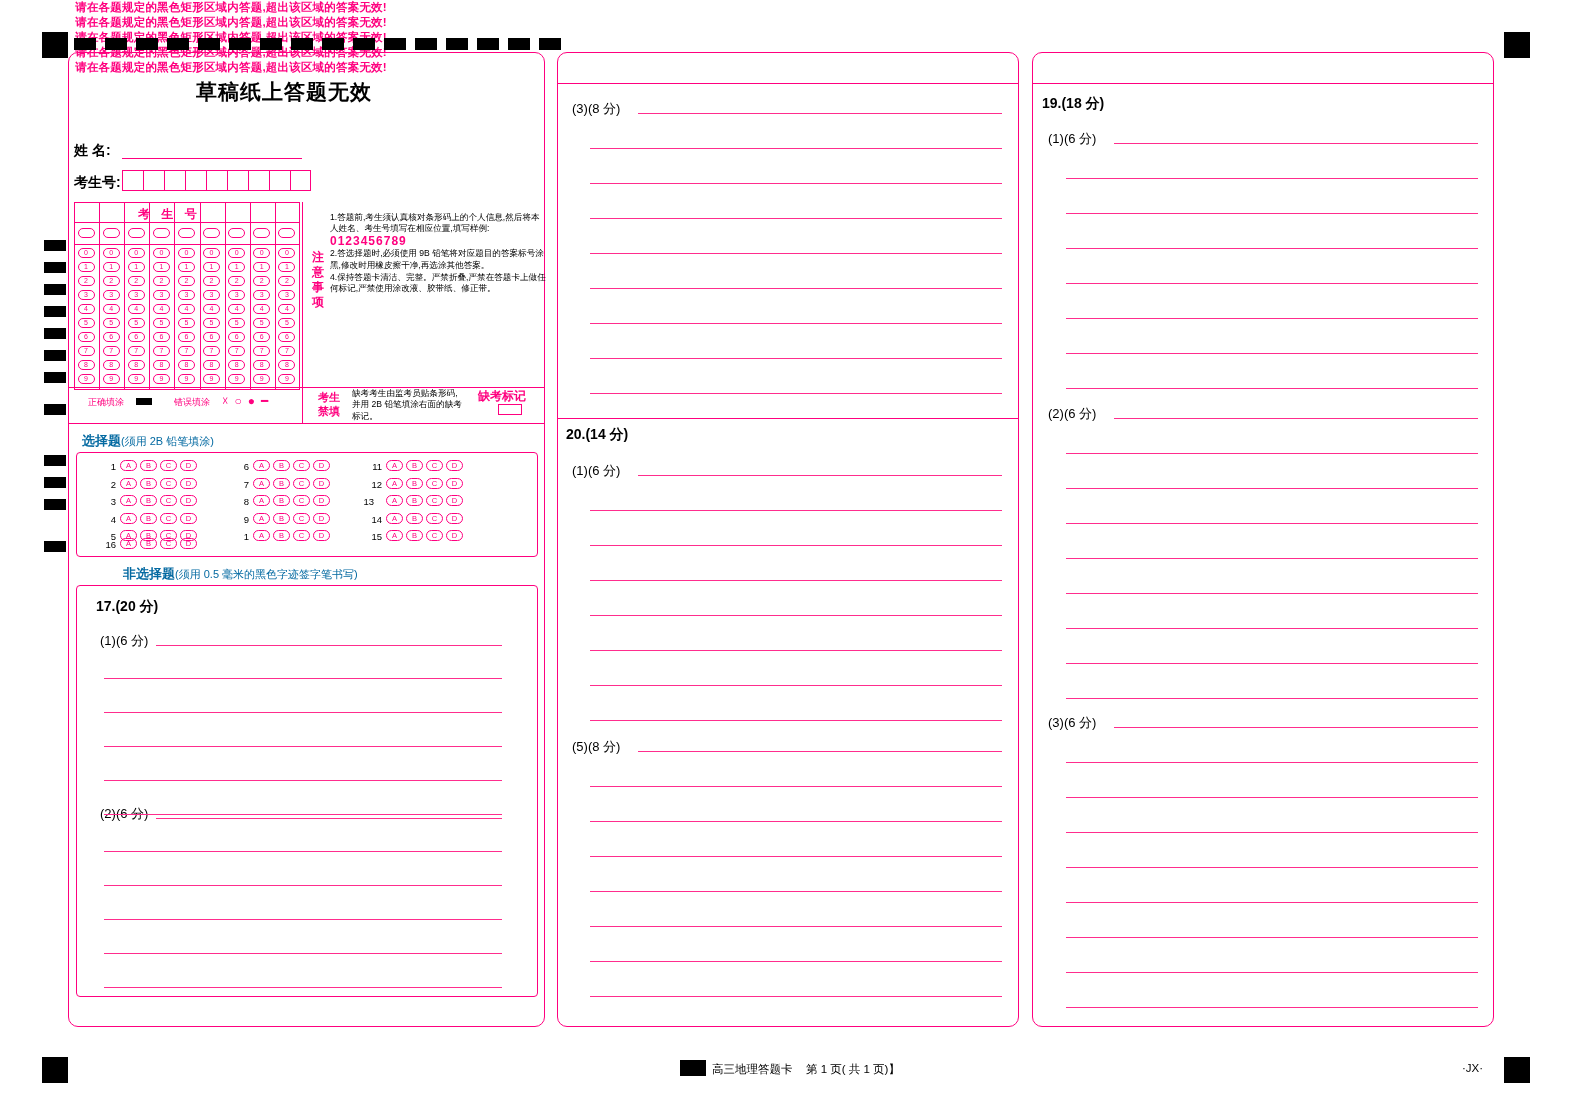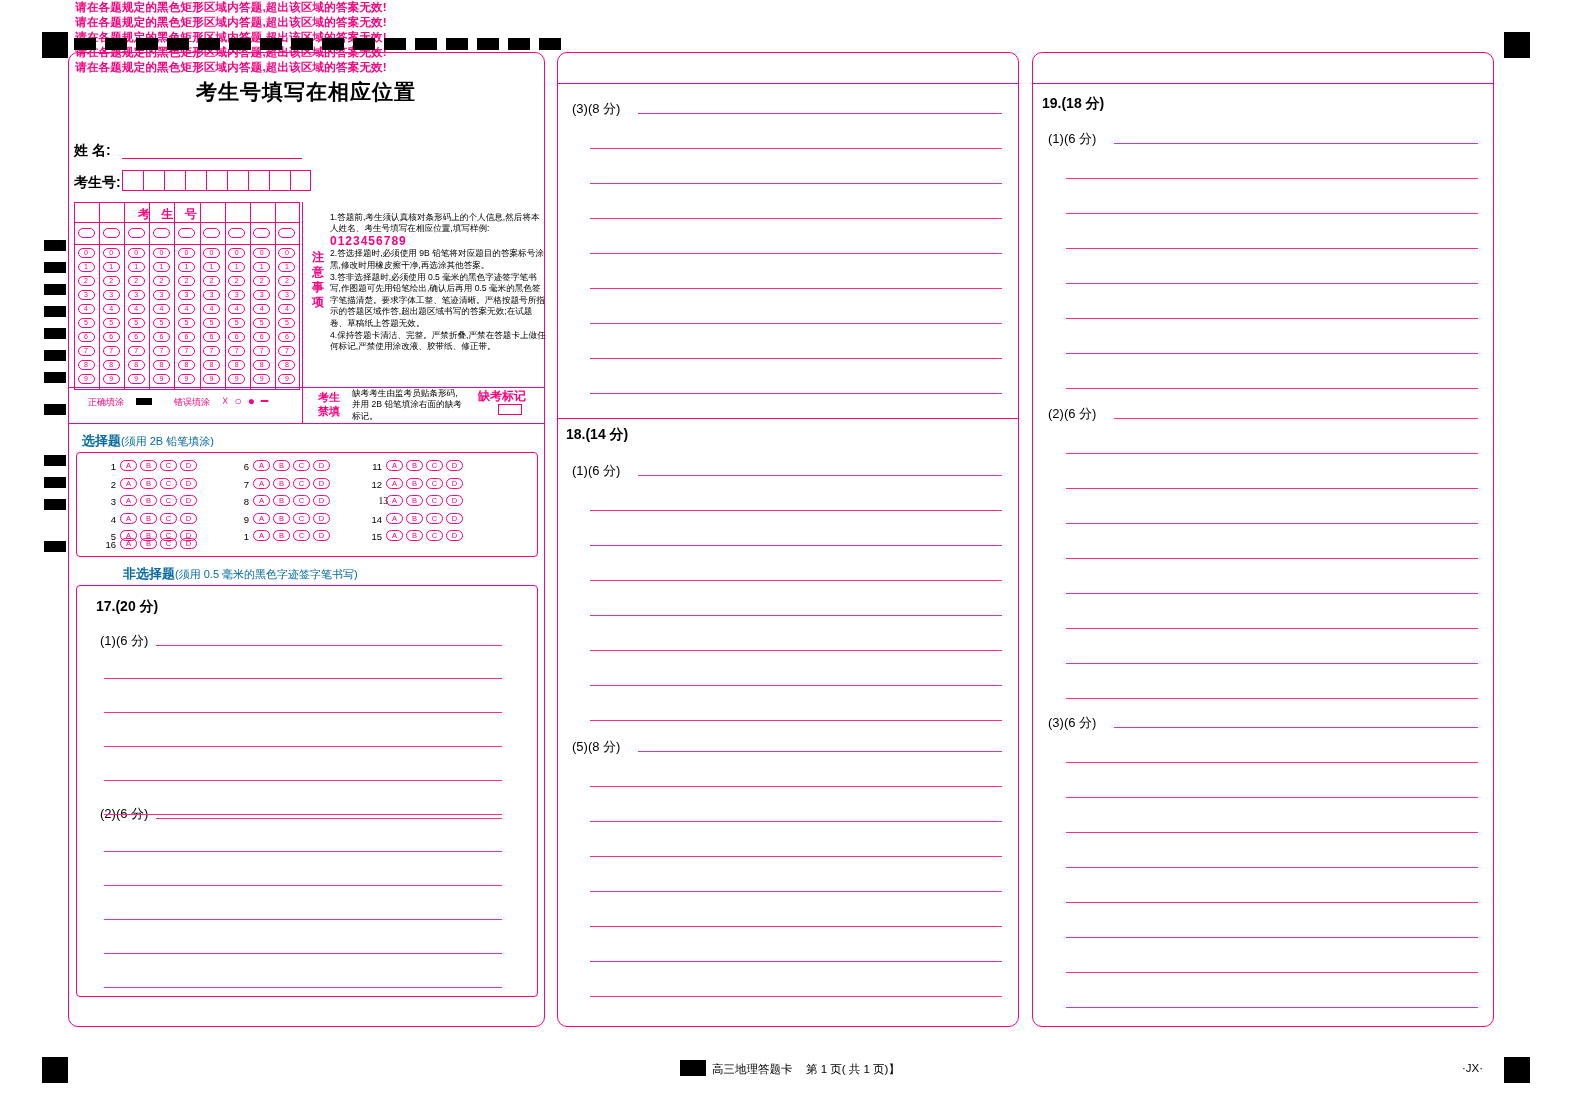--- a/index.html
+++ b/index.html
@@ -103,21 +103,21 @@
   <div class="mark" style="left:44px;top:350px;width:22px;height:11px;"></div>
   <div class="mark" style="left:44px;top:372px;width:22px;height:11px;"></div>
   <div class="mark" style="left:44px;top:404px;width:22px;height:11px;"></div>
   <div class="mark" style="left:44px;top:455px;width:22px;height:11px;"></div>
   <div class="mark" style="left:44px;top:477px;width:22px;height:11px;"></div>
   <div class="mark" style="left:44px;top:499px;width:22px;height:11px;"></div>
   <div class="mark" style="left:44px;top:541px;width:22px;height:11px;"></div>
 
   <div class="panel" style="left:68px;top:52px;width:477px;height:975px;"></div>
 
-  <div class="title" style="left:196px;top:78px;">考生号填写在相应位置</div>
+  <div class="title" style="left:196px;top:78px;">草稿纸上答题无效</div>
 
   <div class="lbl lblb pink" style="left:74px;top:142px;font-size:14px;">姓  名:</div>
   <div class="ul" style="left:122px;top:158px;width:180px;"></div>
 
   <div class="lbl lblb pink" style="left:74px;top:174px;font-size:14px;">考生号:</div>
   <div class="idbox" style="left:122px;top:170px;">
     <i></i>
       <i></i>
       <i></i>
       <i></i>
@@ -243,21 +243,20 @@
       <div class="bub" style="left: 278.389px; top: 332px;">6</div>
       <div class="bub" style="left: 278.389px; top: 346px;">7</div>
       <div class="bub" style="left: 278.389px; top: 360px;">8</div>
       <div class="bub" style="left: 278.389px; top: 374px;">9</div>
     </div>
 
   <div class="notes" style="left:330px;top:212px;width:216px;">
     <p>1.答题前,考生须认真核对条形码上的个人信息,然后将本人姓名、考生号填写在相应位置,填写样例:</p>
     <p style="color:#ff007f;font-size:12px;letter-spacing:1px;font-weight:bold;">0123456789</p>
     <p>2.答选择题时,必须使用 9B 铅笔将对应题目的答案标号涂黑,修改时用橡皮擦干净,再选涂其他答案。</p>
-    <p>3.答非选择题时,必须使用 0.5 毫米的黑色字迹签字笔书写,作图题可先用铅笔绘出,确认后再用 0.5 毫米的黑色签字笔描清楚。要求字体工整、笔迹清晰。严格按题号所指示的答题区域作答,超出题区域书写的答案无效;在试题卷、草稿纸上答题无效。</p>
     <p>4.保持答题卡清洁、完整。严禁折叠,严禁在答题卡上做任何标记,严禁使用涂改液、胶带纸、修正带。</p>
   </div>
   <div class="zy" style="left:308px;top:250px;width:20px;">注<br>意<br>事<br>项</div>
 
   <div class="rowsep" style="left:68px;top:387px;width:477px;border-top:1.4px solid #ff007f;"></div>
   <div class="colsep" style="left:302px;top:202px;height:221px;border-left:1.4px solid #ff007f;"></div>
   <div class="rowsep" style="left:68px;top:423px;width:477px;border-top:1.4px solid #ff007f;"></div>
 
   <div class="legend" style="left:88px;top:396px;">正确填涂</div>
   <div class="mark" style="left:136px;top:398px;width:16px;height:7px;"></div>
@@ -351,21 +350,21 @@
         <b>C</b>
         <b>D</b>
       </div>
       <div class="qno" style="left: 362px; top: 478.5px; width: 20px;">12</div>
       <div class="opt" style="left: 386px; top: 477.5px;">
         <b>A</b>
         <b>B</b>
         <b>C</b>
         <b>D</b>
       </div>
-      <div class="qno" style="left: 368px; top: 496px; width: 20px; font-family: Liberation Serif, serif;">13</div>
+      <div class="qno" style="left: 354px; top: 496px; width: 20px;">13</div>
       <div class="opt" style="left: 386px; top: 495px;">
         <b>A</b>
         <b>B</b>
         <b>C</b>
         <b>D</b>
       </div>
       <div class="qno" style="left: 362px; top: 513.5px; width: 20px;">14</div>
       <div class="opt" style="left: 386px; top: 512.5px;">
         <b>A</b>
         <b>B</b>
@@ -425,21 +424,21 @@
       <div class="aline" style="left: 590px; top: 218px; width: 412px;"></div>
       <div class="aline" style="left: 590px; top: 253px; width: 412px;"></div>
       <div class="aline" style="left: 590px; top: 288px; width: 412px;"></div>
       <div class="aline" style="left: 590px; top: 323px; width: 412px;"></div>
       <div class="aline" style="left: 590px; top: 358px; width: 412px;"></div>
       <div class="aline" style="left: 590px; top: 393px; width: 412px;"></div>
     </div>
 
   <div class="rowsep" style="left:557px;top:418px;width:462px;border-top:1.4px solid #ff007f;"></div>
 
-  <div class="lbl lblb" style="left:566px;top:426px;font-size:14px;">18.(14 分)</div>
+  <div class="lbl lblb" style="left:566px;top:426px;font-size:14px;">20.(14 分)</div>
   <div class="lbl" style="left:572px;top:462px;">(1)(6 分)</div>
   <div class="lbl" style="left:572px;top:738px;">(5)(8 分)</div>
   <div id="mid-lines-2">
       <div class="aline" style="left: 638px; top: 475px; width: 364px;"></div>
       <div class="aline" style="left: 590px; top: 510px; width: 412px;"></div>
       <div class="aline" style="left: 590px; top: 545px; width: 412px;"></div>
       <div class="aline" style="left: 590px; top: 580px; width: 412px;"></div>
       <div class="aline" style="left: 590px; top: 615px; width: 412px;"></div>
       <div class="aline" style="left: 590px; top: 650px; width: 412px;"></div>
       <div class="aline" style="left: 590px; top: 685px; width: 412px;"></div>

